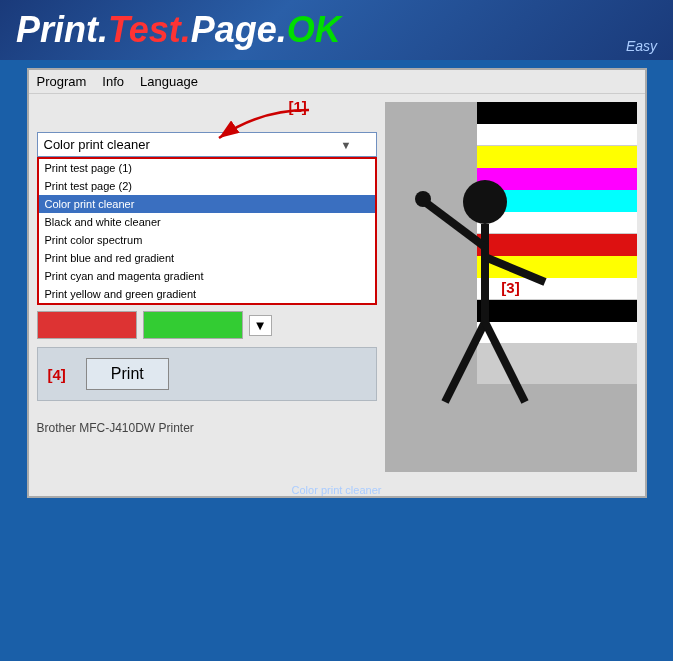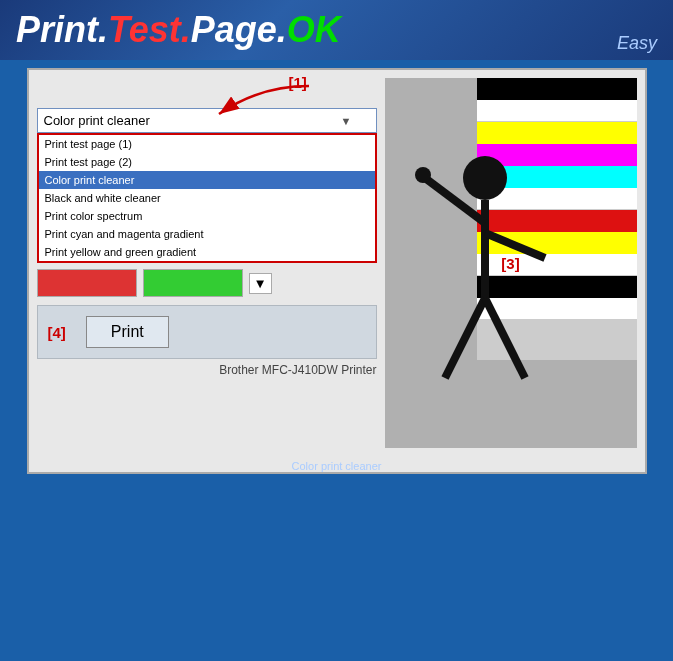--- a/index.html
+++ b/index.html
@@ -30,21 +30,21 @@
     }
     .logo-print { color: white; margin-top: 21px; }
     .logo-test { color: #ff3333; }
     .logo-page { color: white; }
     .logo-ok { color: #00dd00; text-align: right; }
     .header-easy {
       position: absolute;
       right: 16px;
       bottom: 6px;
       color: #aaccff;
-      font-size: 18px;
+      font-size: 14px;
       font-style: italic;
     }
 
     
     .main-window {
       width: 620px;
       margin: 8px auto;
       background: #e8e8e8;
       border: 2px solid #aaa;
       position: relative;
@@ -189,22 +189,22 @@
       border: 1px solid #888;
       padding: 6px 24px;
       font-size: 16px;
       cursor: pointer;
     }
 
     
     .printer-info {
       font-size: 12px;
       color: #444;
-      text-align: right;
-      margin-top: 4px;
+      text-align: left;
+      margin-top: 20px;
     }
 
     
     .right-panel {
       flex: 1;
       background: #b0b0b0;
       position: relative;
       min-height: 370px;
       overflow: hidden;
     }
@@ -255,20 +255,25 @@
 
 <div class="header">
   <div class="header-logo">
     <span class="logo-print">Print.</span><span class="logo-test">Test.</span><span class="logo-page">Page.</span><span class="logo-ok">OK</span>
   </div>
   <div class="header-easy">Easy</div>
 </div>
 
 <div class="main-window">
 
+  <div class="menubar">
+    <span class="menubar-item">Program</span>
+    <span class="menubar-item">Info</span>
+    <span class="menubar-item">Language</span>
+  </div>
 
   <div class="content-area">
 
     <svg class="arrow-svg" width="160" height="50">
       <defs>
         <marker id="arrowhead" markerWidth="8" markerHeight="6" refX="8" refY="3" orient="auto">
           <polygon points="0 0, 8 3, 0 6" fill="#cc0000"></polygon>
         </marker>
       </defs>
       <path d="M 130,10 Q 80,10 40,38" stroke="#cc0000" stroke-width="2.5" fill="none" marker-end="url(#arrowhead)"></path>
@@ -285,20 +290,21 @@
         </div>
 
         <div class="annotation-2">[2]</div>
 
         <div class="dropdown-list">
           <div class="dropdown-item">Print test page (1)</div>
           <div class="dropdown-item">Print test page (2)</div>
           <div class="dropdown-item selected">Color print cleaner</div>
           <div class="dropdown-item">Black and white cleaner</div>
           <div class="dropdown-item">Print color spectrum</div>
+          <div class="dropdown-item">Print blue and red gradient</div>
           <div class="dropdown-item">Print cyan and magenta gradient</div>
           <div class="dropdown-item">Print yellow and green gradient</div>
         </div>
       </div>
 
       <div class="bottom-controls">
         <button class="color-btn btn-red"></button>
         <button class="color-btn btn-green"></button>
         <button class="btn-dropdown">
           <span>▼</span>

